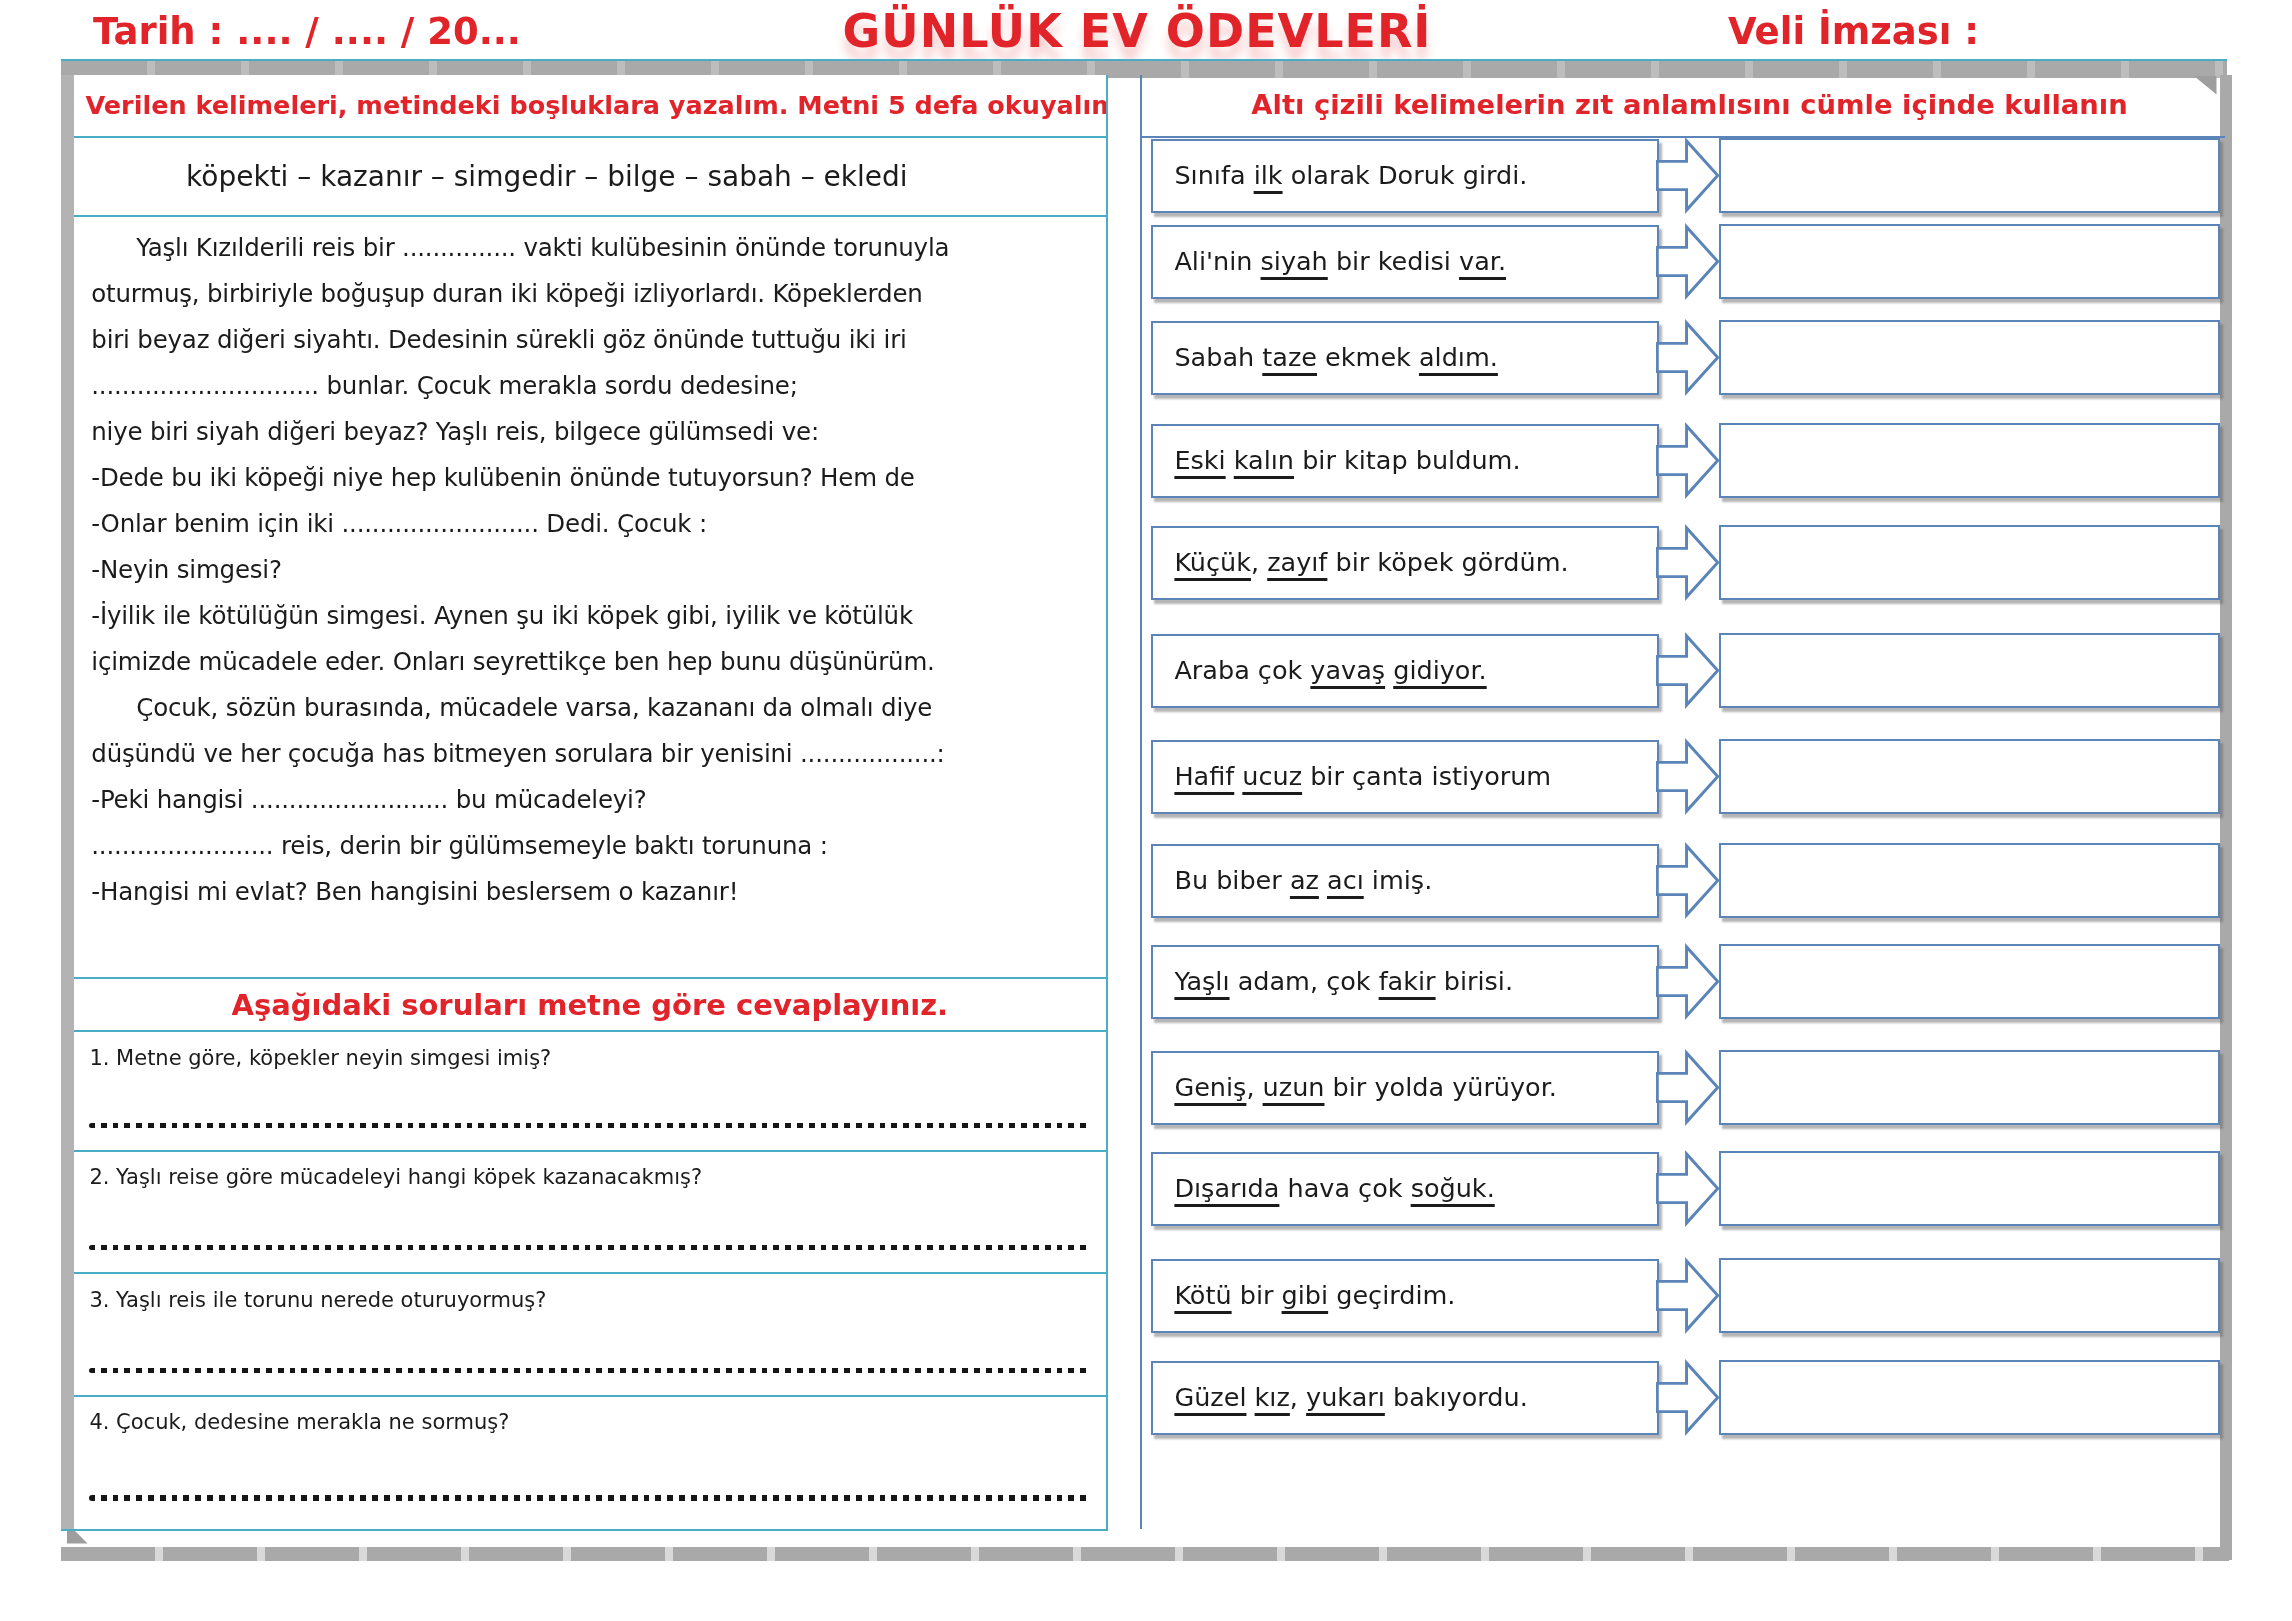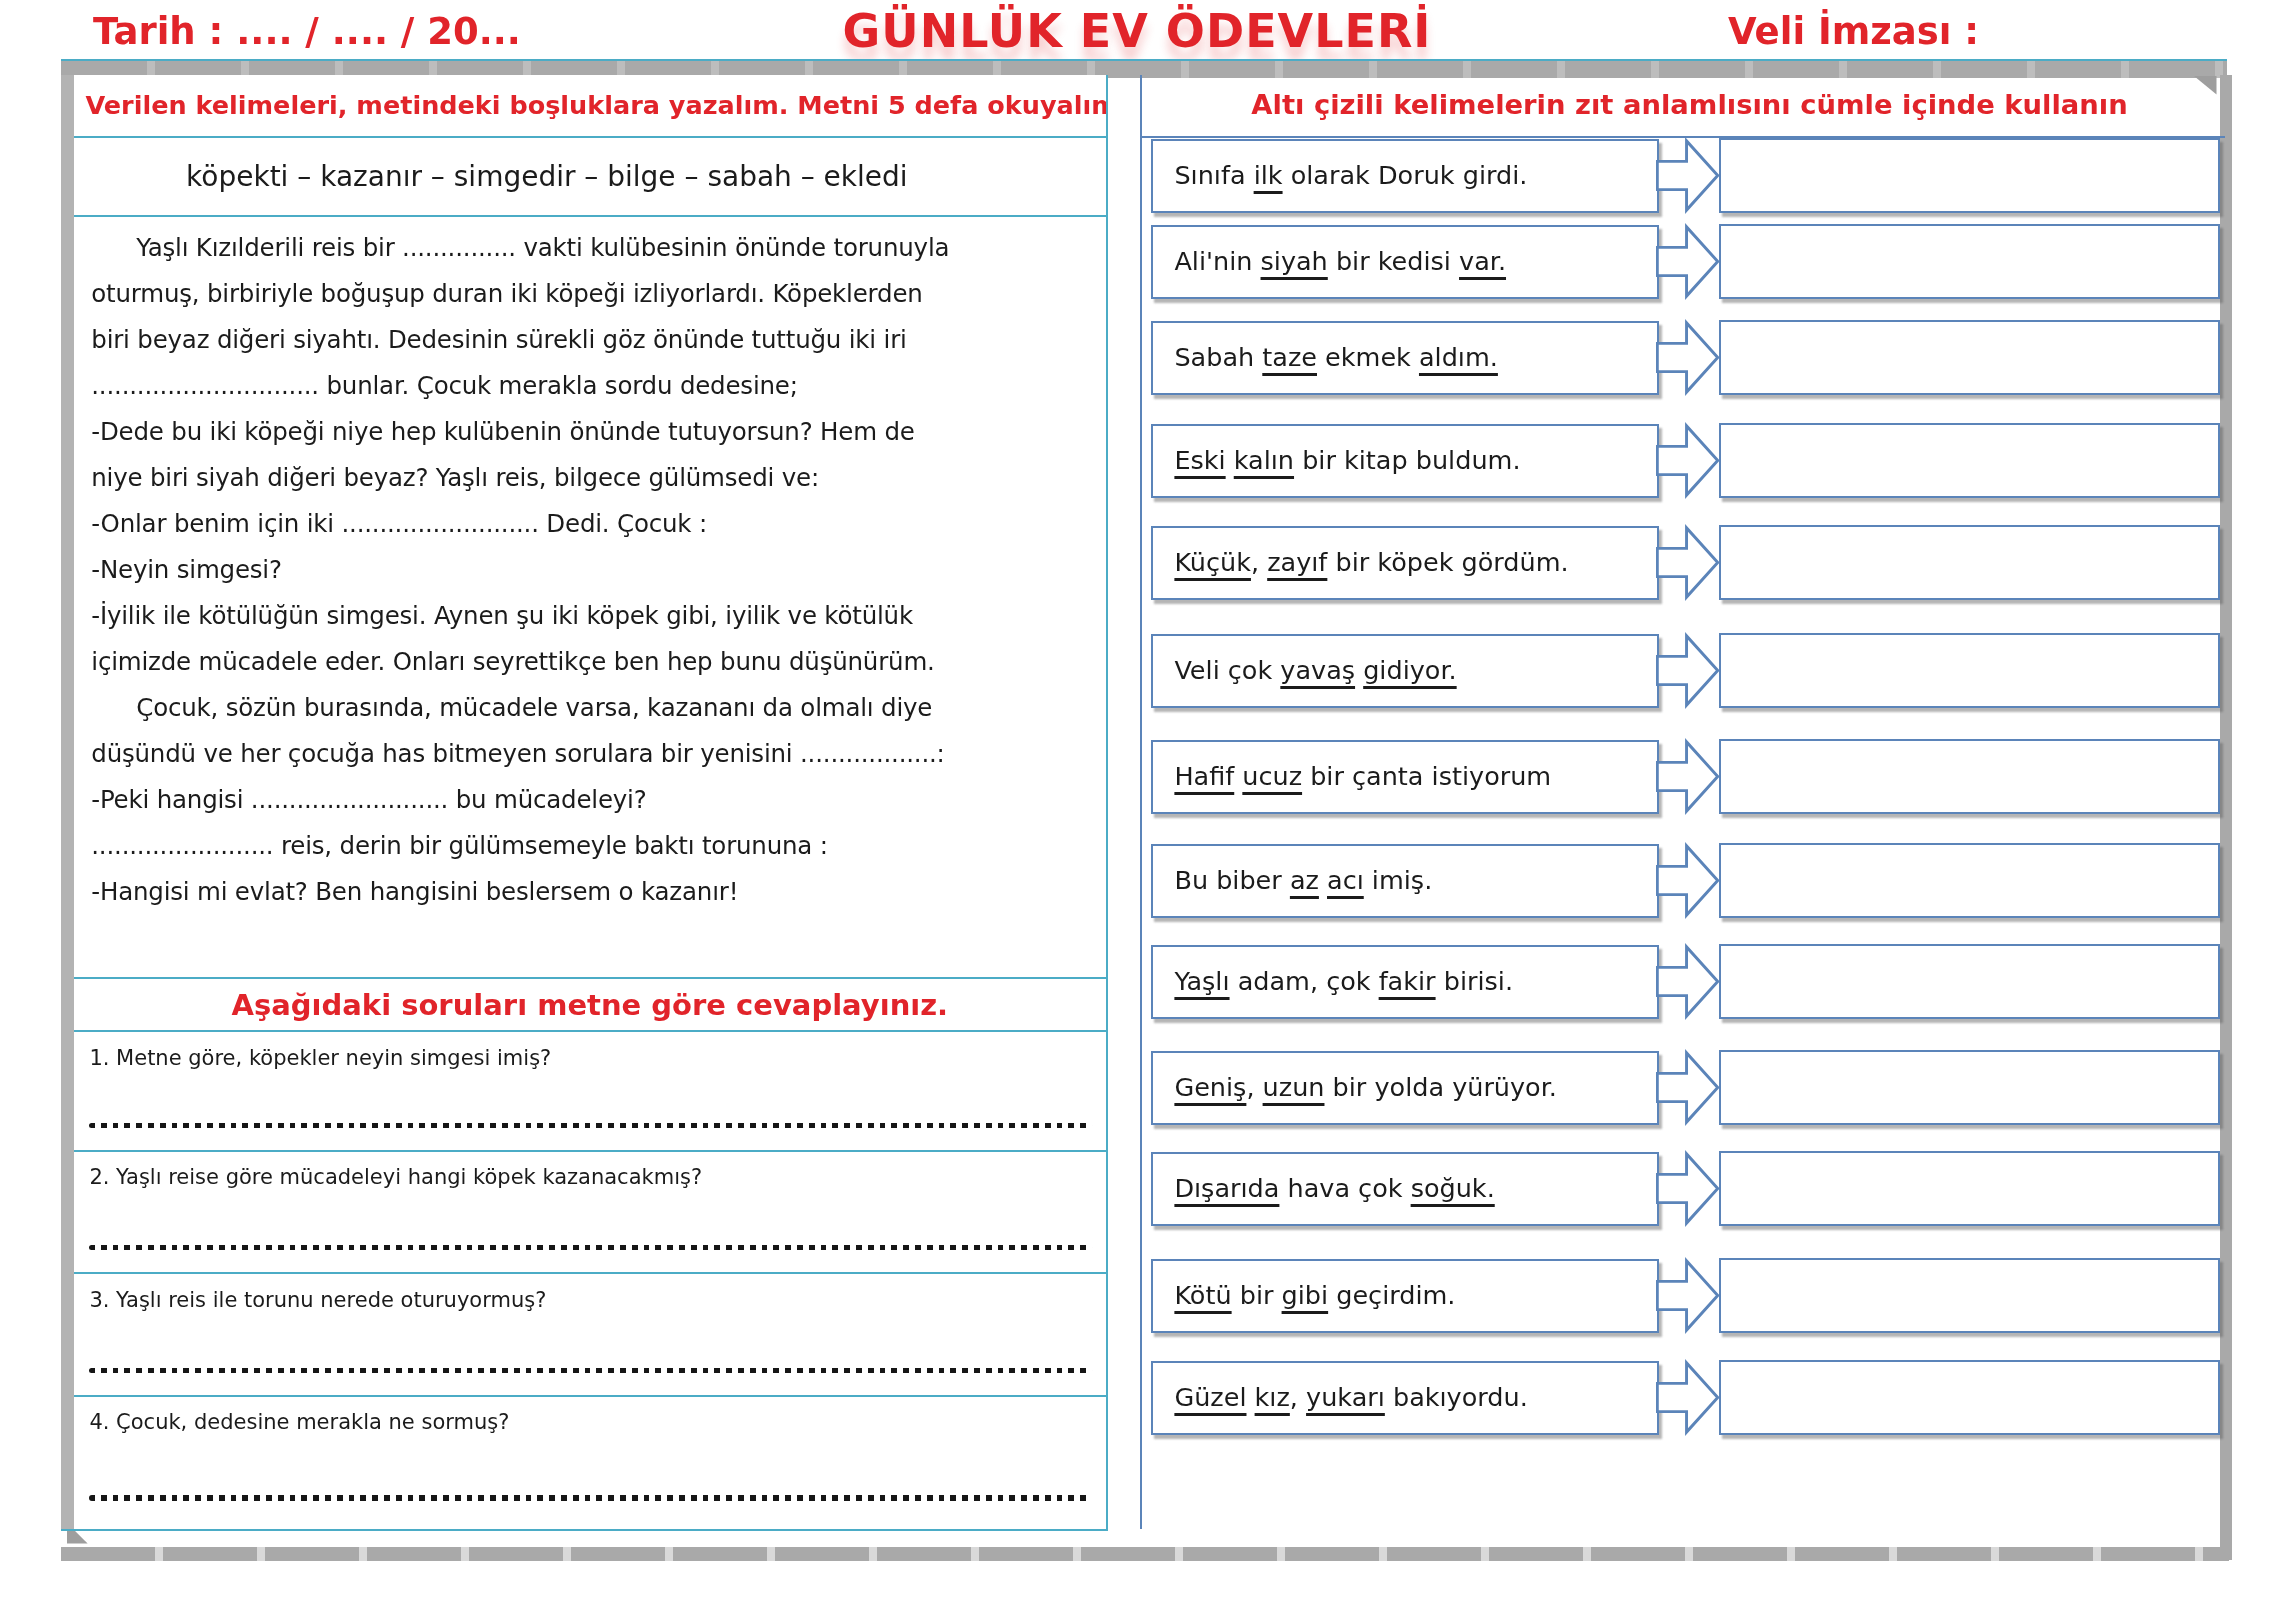--- a/index.html
+++ b/index.html
@@ -87,22 +87,22 @@
 
     <div class="lrow r-instr">Verilen kelimeleri, metindeki boşluklara yazalım. Metni 5 defa okuyalım</div>
 
     <div class="lrow r-bank">köpekti – kazanır – simgedir – bilge – sabah – ekledi</div>
 
     <div class="lrow r-story nob" id="story">
         <div class="story-line ind">Yaşlı Kızılderili reis bir ............... vakti kulübesinin önünde torunuyla</div>
         <div class="story-line">oturmuş, birbiriyle boğuşup duran iki köpeği izliyorlardı. Köpeklerden</div>
         <div class="story-line">biri beyaz diğeri siyahtı. Dedesinin sürekli göz önünde tuttuğu iki iri</div>
         <div class="story-line">.............................. bunlar. Çocuk merakla sordu dedesine;</div>
+        <div class="story-line">niye biri siyah diğeri beyaz? Yaşlı reis, bilgece gülümsedi ve:</div>
         <div class="story-line">-Dede bu iki köpeği niye hep kulübenin önünde tutuyorsun? Hem de</div>
-        <div class="story-line">niye biri siyah diğeri beyaz? Yaşlı reis, bilgece gülümsedi ve:</div>
         <div class="story-line">-Onlar benim için iki .......................... Dedi. Çocuk :</div>
         <div class="story-line">-Neyin simgesi?</div>
         <div class="story-line">-İyilik ile kötülüğün simgesi. Aynen şu iki köpek gibi, iyilik ve kötülük</div>
         <div class="story-line">içimizde mücadele eder. Onları seyrettikçe ben hep bunu düşünürüm.</div>
         <div class="story-line ind">Çocuk, sözün burasında, mücadele varsa, kazananı da olmalı diye</div>
         <div class="story-line">düşündü ve her çocuğa has bitmeyen sorulara bir yenisini ..................:</div>
         <div class="story-line">-Peki hangisi .......................... bu mücadeleyi?</div>
         <div class="story-line">........................ reis, derin bir gülümsemeyle baktı torununa :</div>
         <div class="story-line">-Hangisi mi evlat? Ben hangisini beslersem o kazanır!</div>
       </div>
@@ -159,21 +159,21 @@
           <div class="abox"></div>
         </div>
         <div class="arow" style="top: 451px;">
           <div class="sbox"><span class="ul">Küçük</span><span>, </span><span class="ul">zayıf</span><span> bir köpek gördüm.</span></div>
           <svg class="arrow" viewBox="0 0 66 79">
             <polygon points="1,25 31,25 31,4 63,39.5 31,75 31,54 1,54" fill="#ffffff" stroke="#5b84b9" stroke-width="3"></polygon>
           </svg>
           <div class="abox"></div>
         </div>
         <div class="arow" style="top: 559px;">
-          <div class="sbox"><span>Veli çok </span><span class="ul">yavaş</span><span> </span><span class="ul">gidiyor.</span></div>
+          <div class="sbox"><span>Araba çok </span><span class="ul">yavaş</span><span> </span><span class="ul">gidiyor.</span></div>
           <svg class="arrow" viewBox="0 0 66 79">
             <polygon points="1,25 31,25 31,4 63,39.5 31,75 31,54 1,54" fill="#ffffff" stroke="#5b84b9" stroke-width="3"></polygon>
           </svg>
           <div class="abox"></div>
         </div>
         <div class="arow" style="top: 665px;">
           <div class="sbox"><span class="ul">Hafif</span><span> </span><span class="ul">ucuz</span><span> bir çanta istiyorum</span></div>
           <svg class="arrow" viewBox="0 0 66 79">
             <polygon points="1,25 31,25 31,4 63,39.5 31,75 31,54 1,54" fill="#ffffff" stroke="#5b84b9" stroke-width="3"></polygon>
           </svg>

